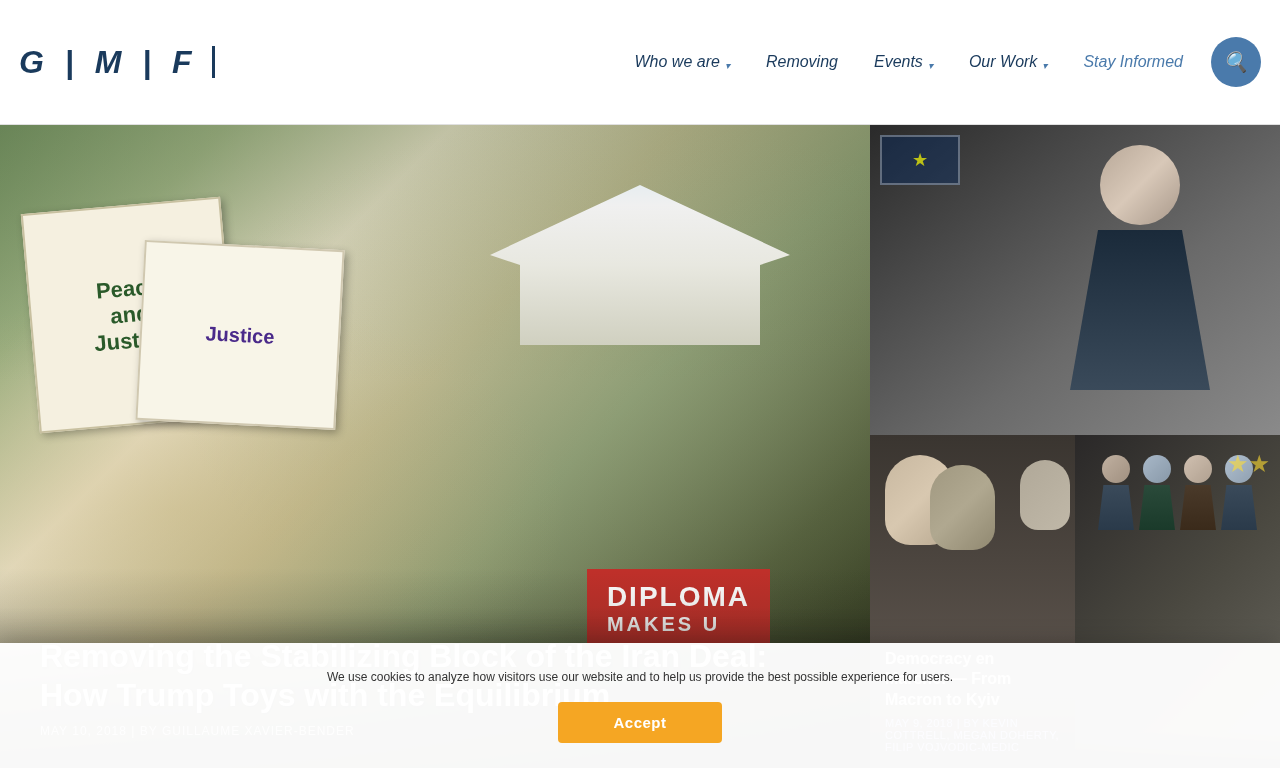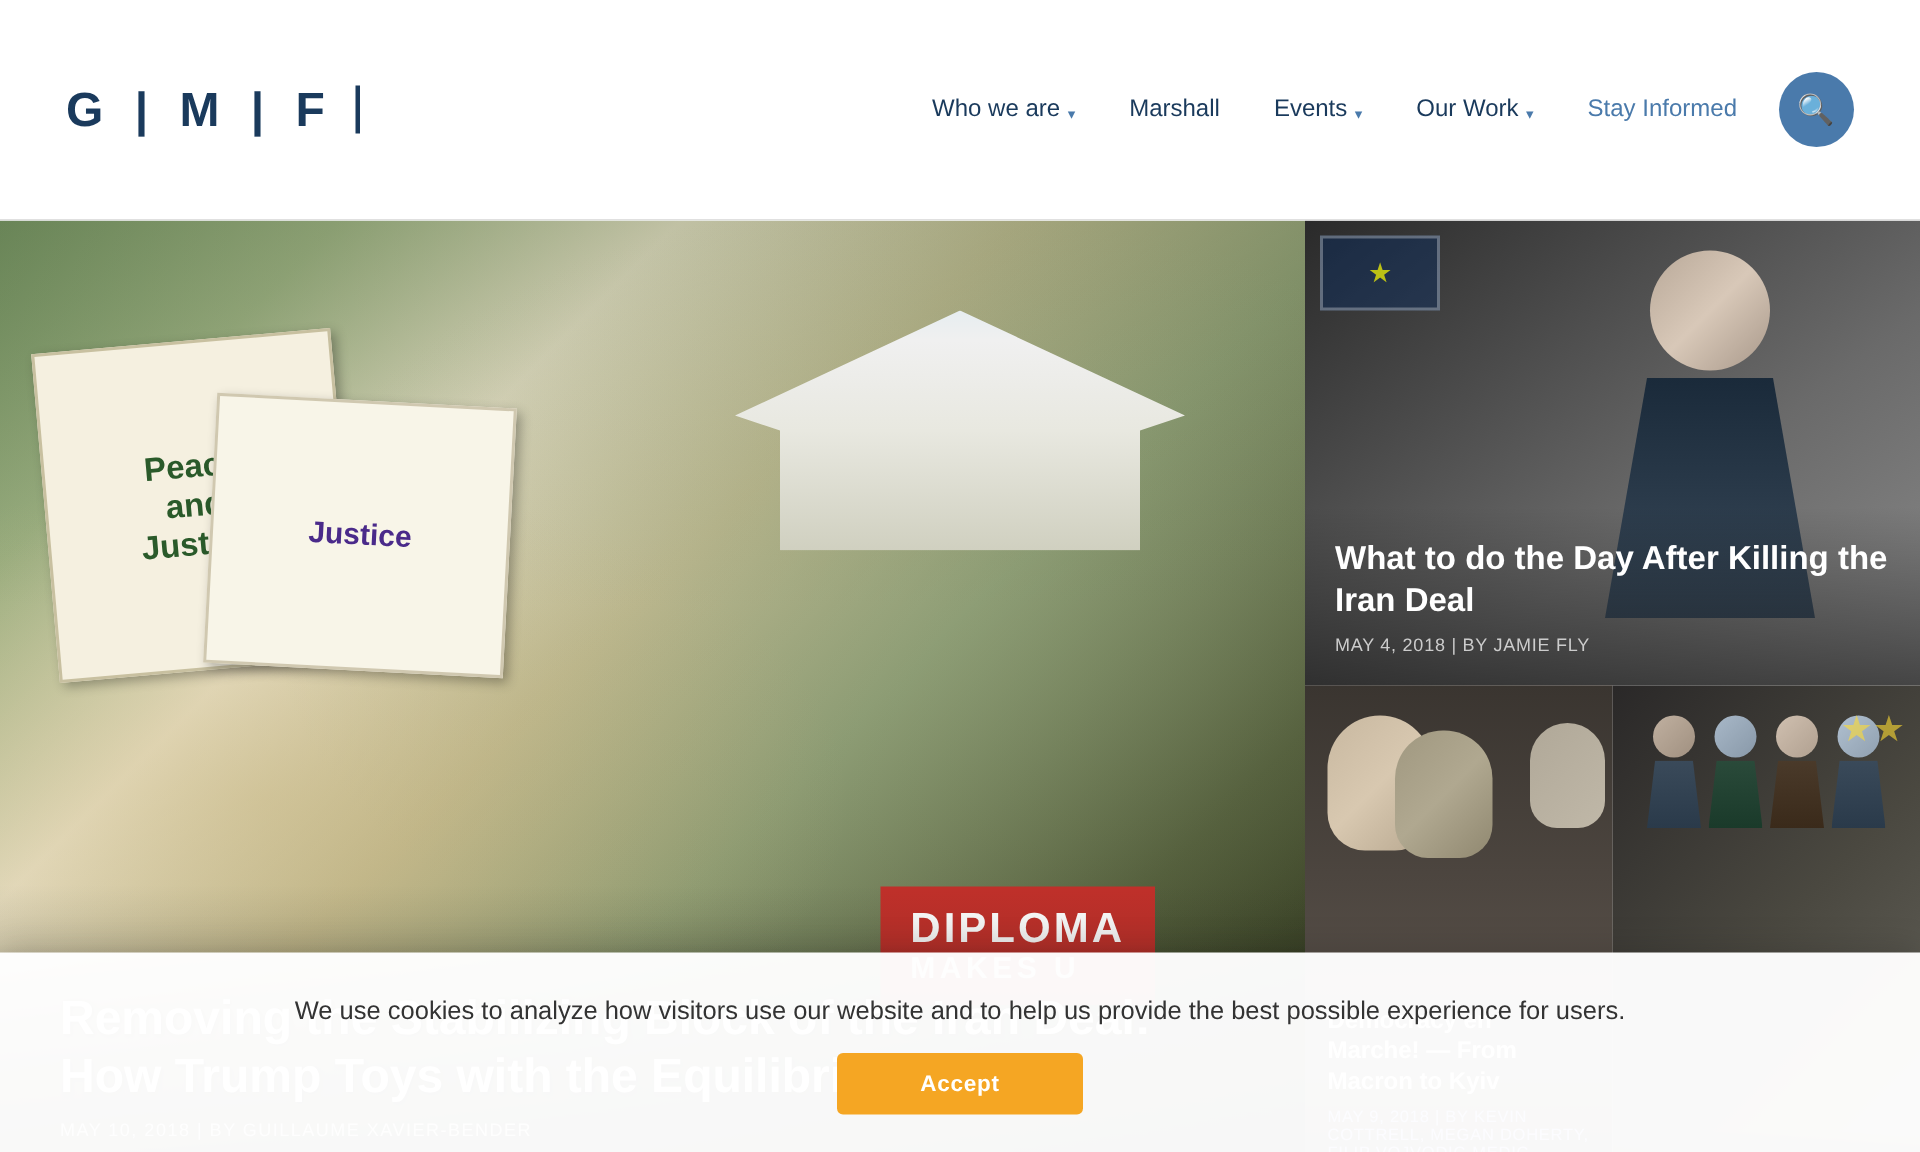--- a/index.html
+++ b/index.html
@@ -2,26 +2,27 @@
 <html><head>
   <meta charset="utf-8">
   <style>
     * { margin: 0; padding: 0; box-sizing: border-box; }
     body { font-family: Arial, sans-serif; width: 1280px; height: 768px; overflow: hidden; position: relative; background: #fff; }
 
     
     #header {
       display: flex;
       align-items: center;
-      padding: 0 44px;
-      height: 147px;
+      padding: 0 19px;
+      height: 125px;
       background: #fff;
       border-bottom: 1px solid #e0e0e0;
       position: relative;
       z-index: 100;
+      font-style: italic;
     }
 
     #logo-area {
       display: flex;
       flex-direction: column;
       margin-right: auto;
     }
 
     #logo-gmf {
       display: flex;
@@ -381,21 +382,21 @@
       left: 0;
       right: 0;
       background: rgba(255,255,255,0.97);
       z-index: 200;
       padding: 25px 180px;
       text-align: center;
       box-shadow: 0 -4px 20px rgba(0,0,0,0.15);
     }
 
     .cookie-text {
-      font-size: 17px;
+      font-size: 12px;
       color: #333;
       line-height: 1.6;
     }
 
     .cookie-link {
       color: #4a7aab;
       text-decoration: none;
     }
 
     .cookie-accept-btn {
@@ -474,21 +475,21 @@
       <div class="logo-gmf-letters">G | M | F</div>
     </div>
   </div>
 
   <nav>
     <a class="nav-item">
       <span>Who we are</span>
       <span class="chevron">▾</span>
     </a>
     <a class="nav-item">
-      <span>Marshall</span>
+      <span>Removing</span>
     </a>
     <a class="nav-item">
       <span>Events</span>
       <span class="chevron">▾</span>
     </a>
     <a class="nav-item">
       <span>Our Work</span>
       <span class="chevron">▾</span>
     </a>
     <a class="nav-item nav-stay-informed">
@@ -535,28 +536,20 @@
   <div id="right-col">
 
     <div id="right-top">
       <div class="netanyahu-img">
 
         <div class="eu-flag-hint">★</div>
 
         <div class="netanyahu-figure">
           <div class="figure-head"></div>
           <div class="figure-body"></div>
-        </div>
-      </div>
-      <div class="right-top-overlay">
-        <div class="right-top-title">What to do the Day After Killing the Iran Deal</div>
-        <div class="right-top-meta">
-          <span>MAY 4, 2018</span>
-          <span>| BY</span>
-          <span>JAMIE FLY</span>
         </div>
       </div>
     </div>
 
     <div id="right-bottom">
       <div class="rb-item rb-item-1">
 
         <div class="rb-item-1-bg">
           <div class="face-closeup"></div>
           <div class="face-closeup2"></div>

